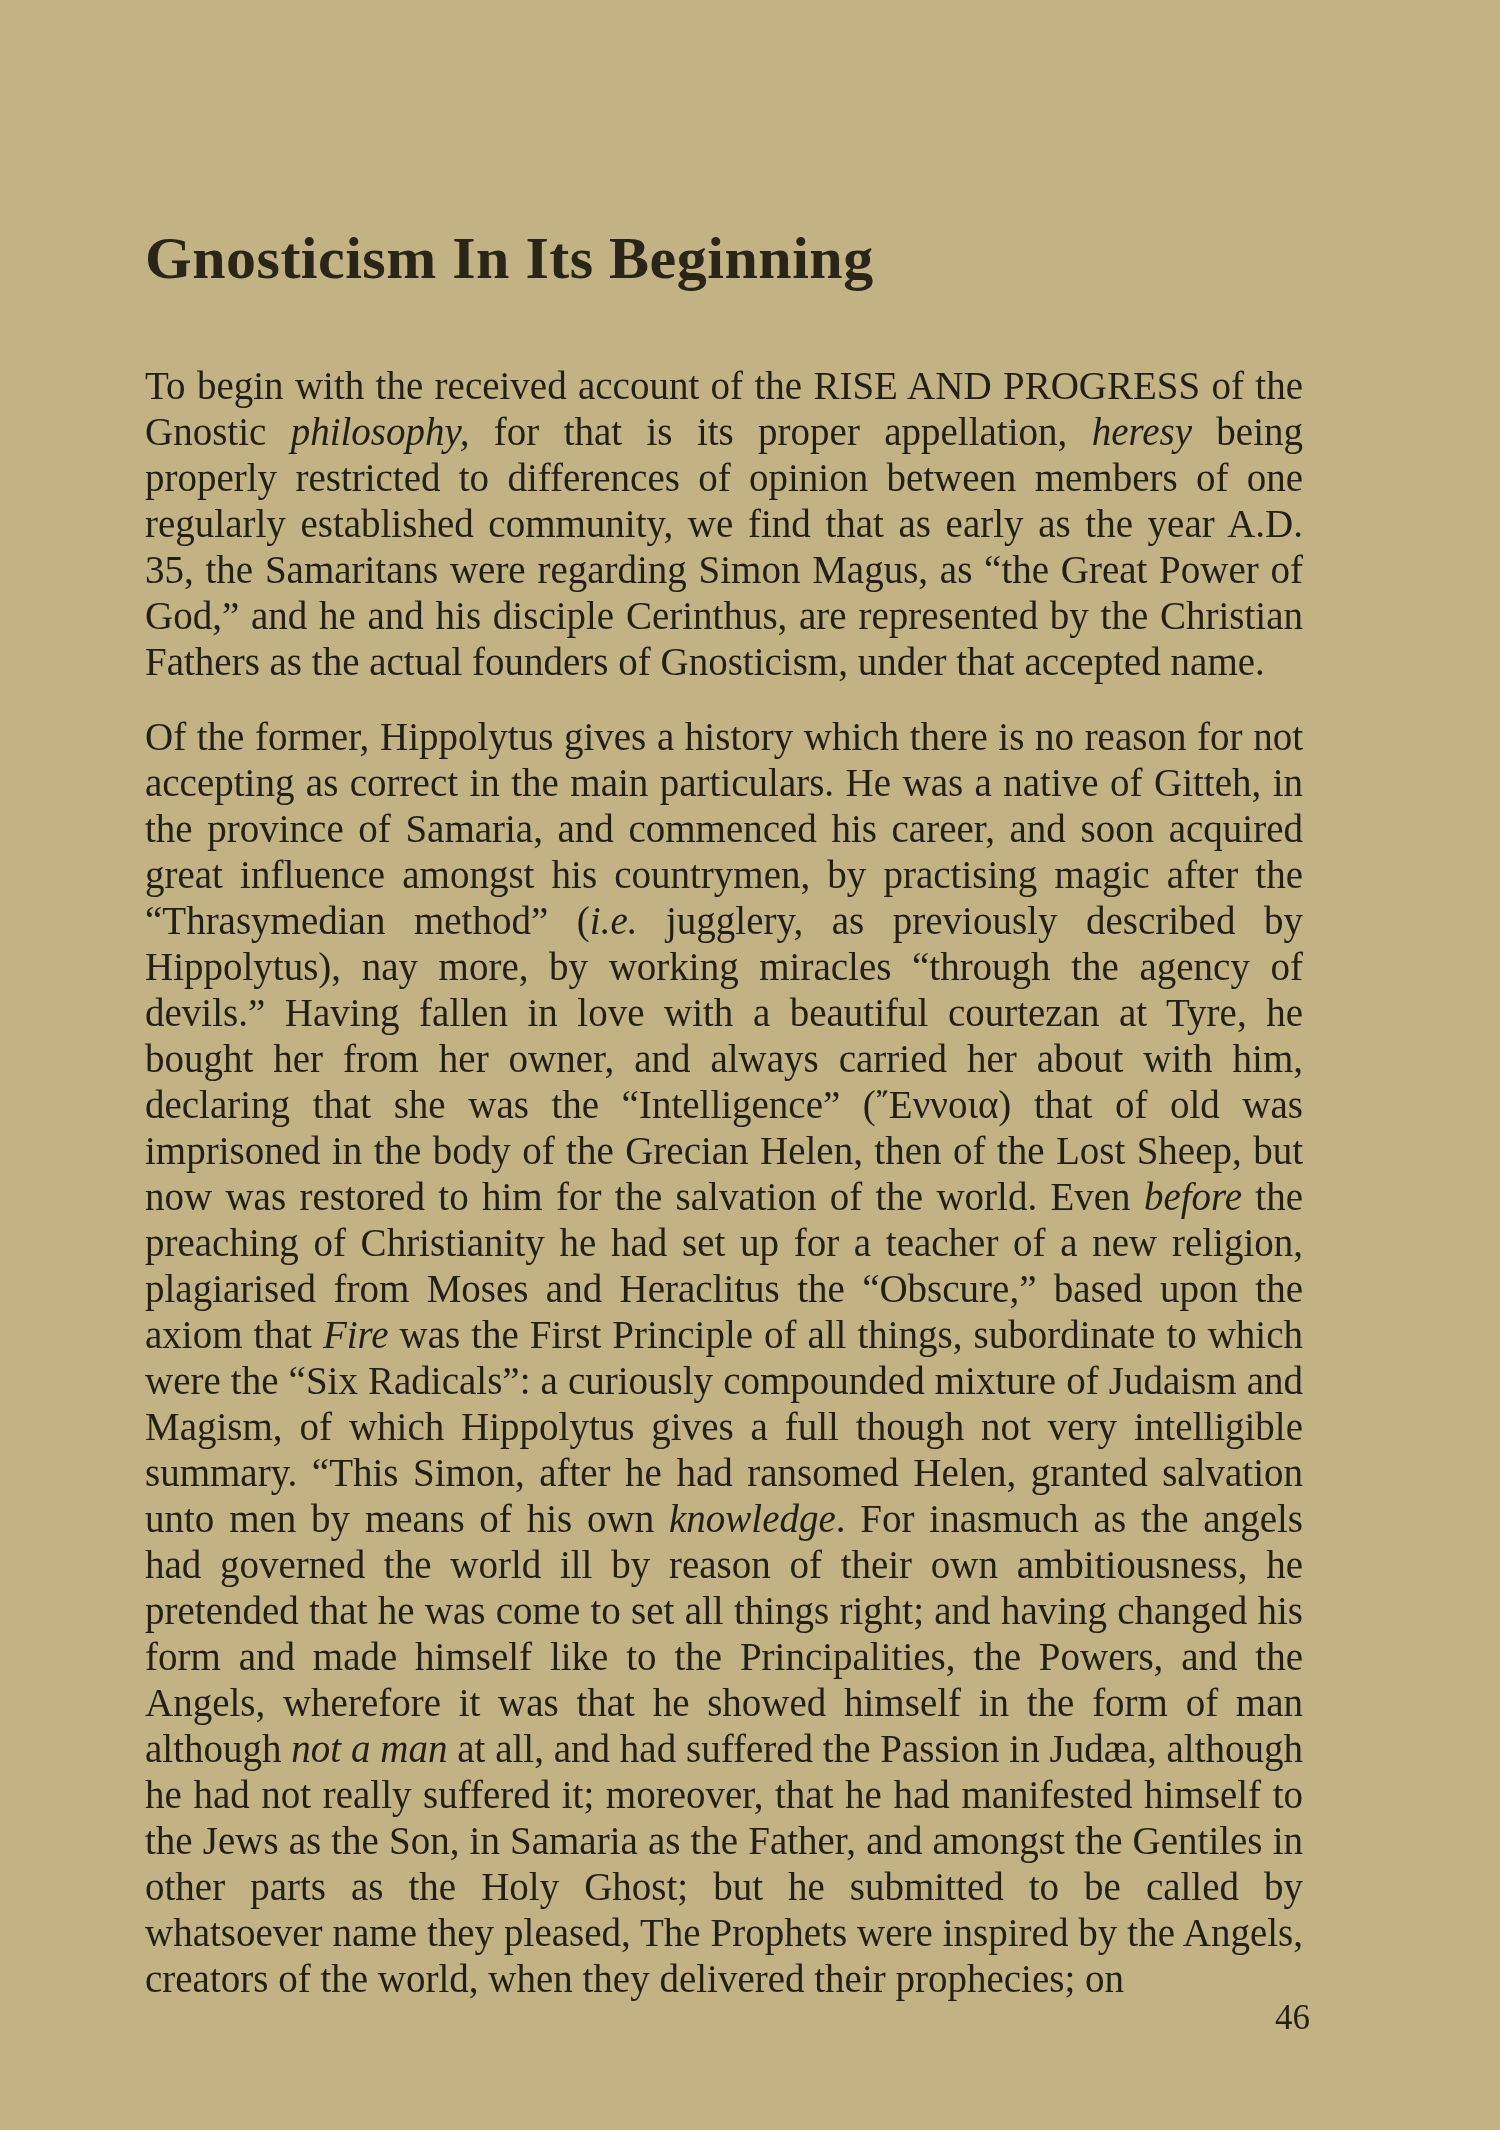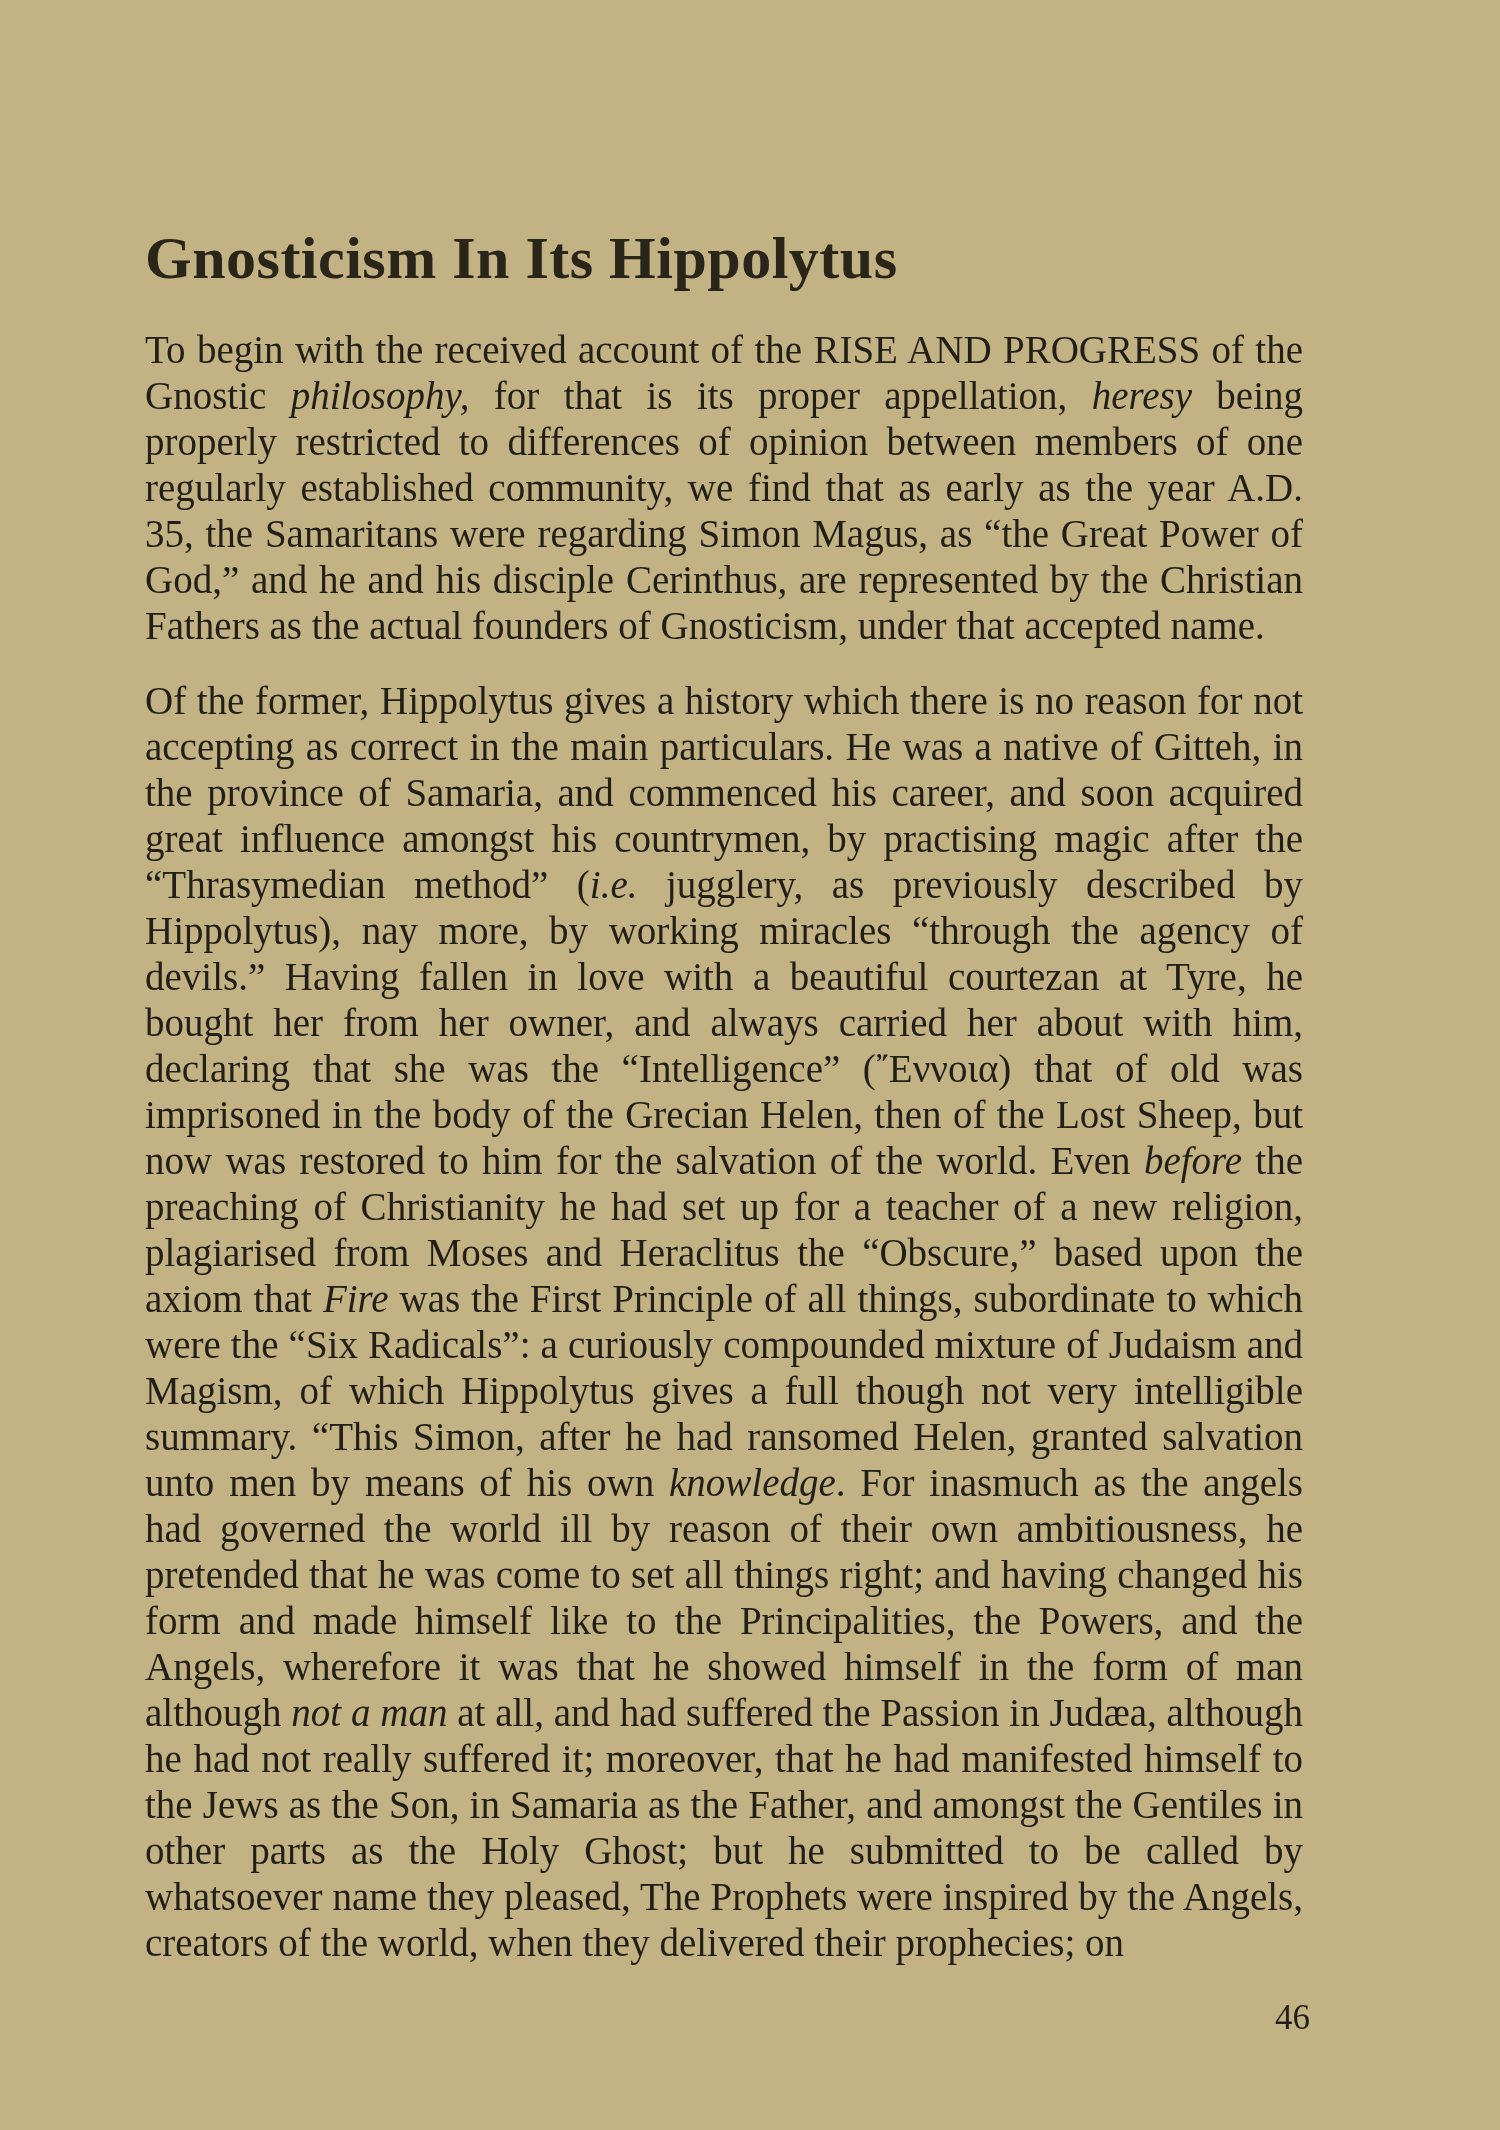--- a/index.html
+++ b/index.html
@@ -26,35 +26,35 @@
     color: #2a2519;
     letter-spacing: 0.5px;
   }
   p.body-para {
     font-size: 39px;
     line-height: 46px;
     text-align: justify;
     margin: 0;
     color: #221f17;
   }
-  p.body-para.first { margin-top: 37px; }
+  p.body-para.first { margin-top: 73px; }
   p.body-para.second { margin-top: 29px; }
   p.body-para em { font-style: italic; }
   .page-number {
     position: absolute;
     top: 1998px;
     right: 190px;
     font-size: 35px;
     color: #221f17;
   }
 </style>
 </head>
 <body style="background: rgb(194, 178, 132);">
 
 <div class="page-column">
-  <h1 class="page-title">Gnosticism In Its Hippolytus</h1>
+  <h1 class="page-title">Gnosticism In Its Beginning</h1>
 
   <p class="body-para first"><span>To begin with the received account of the RISE AND PROGRESS of the Gnostic </span><em>philosophy,</em><span> for that is its proper appellation, </span><em>heresy</em><span> being properly restricted to differences of opinion between members of one regularly established community, we find that as early as the year A.D. 35, the Samaritans were regarding Simon Magus, as “the Great Power of God,” and he and his disciple Cerinthus, are represented by the Christian Fathers as the actual founders of Gnosticism, under that accepted name.</span></p>
 
   <p class="body-para second"><span>Of the former, Hippolytus gives a history which there is no reason for not accepting as correct in the main particulars. He was a native of Gitteh, in the province of Samaria, and commenced his career, and soon acquired great influence amongst his countrymen, by practising magic after the “Thrasymedian method” (</span><em>i.e.</em><span> jugglery, as previously described by Hippolytus), nay more, by working miracles “through the agency of devils.” Having fallen in love with a beautiful courtezan at Tyre, he bought her from her owner, and always carried her about with him, declaring that she was the “Intelligence” (῎Εννοια) that of old was imprisoned in the body of the Grecian Helen, then of the Lost Sheep, but now was restored to him for the salvation of the world. Even </span><em>before</em><span> the preaching of Christianity he had set up for a teacher of a new religion, plagiarised from Moses and Heraclitus the “Obscure,” based upon the axiom that </span><em>Fire</em><span> was the First Principle of all things, subordinate to which were the “Six Radicals”: a curiously compounded mixture of Judaism and Magism, of which Hippolytus gives a full though not very intelligible summary. “This Simon, after he had ransomed Helen, granted salvation unto men by means of his own </span><em>knowledge</em><span>. For inasmuch as the angels had governed the world ill by reason of their own ambitiousness, he pretended that he was come to set all things right; and having changed his form and made himself like to the Principalities, the Powers, and the Angels, wherefore it was that he showed himself in the form of man although </span><em>not a man</em><span> at all, and had suffered the Passion in Judæa, although he had not really suffered it; moreover, that he had manifested himself to the Jews as the Son, in Samaria as the Father, and amongst the Gentiles in other parts as the Holy Ghost; but he submitted to be called by whatsoever name they pleased, The Prophets were inspired by the Angels, creators of the world, when they delivered their prophecies; on</span></p>
 </div>
 
 <div class="page-number">46</div>
 
 </body></html>

